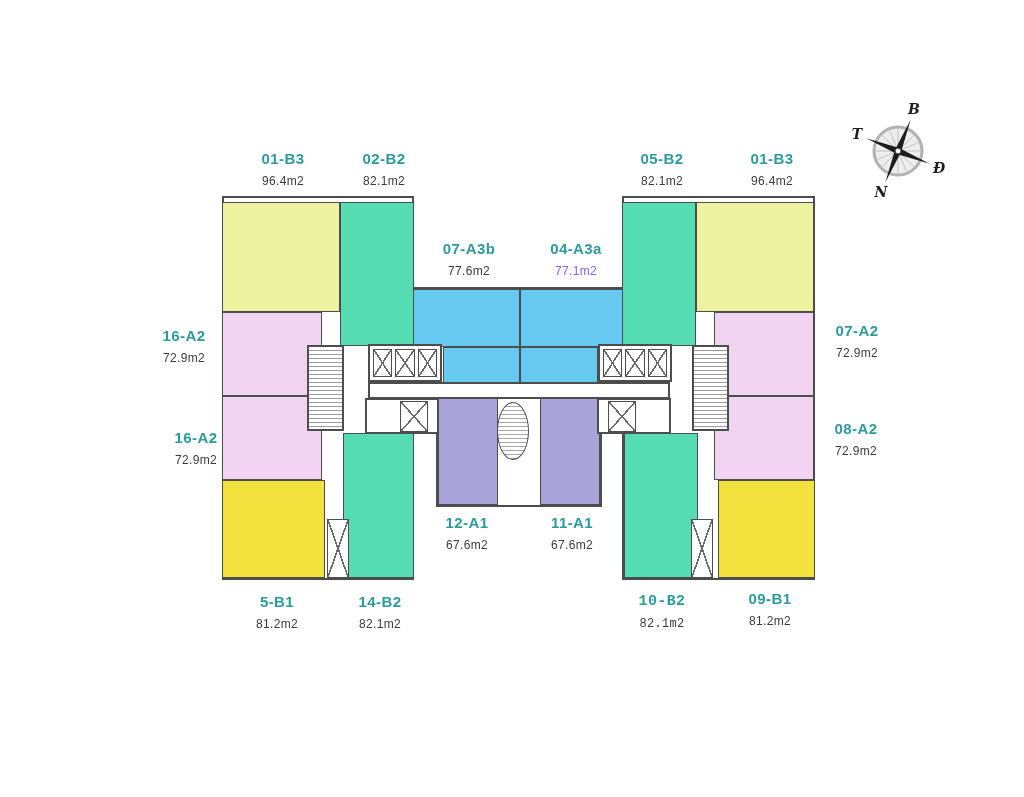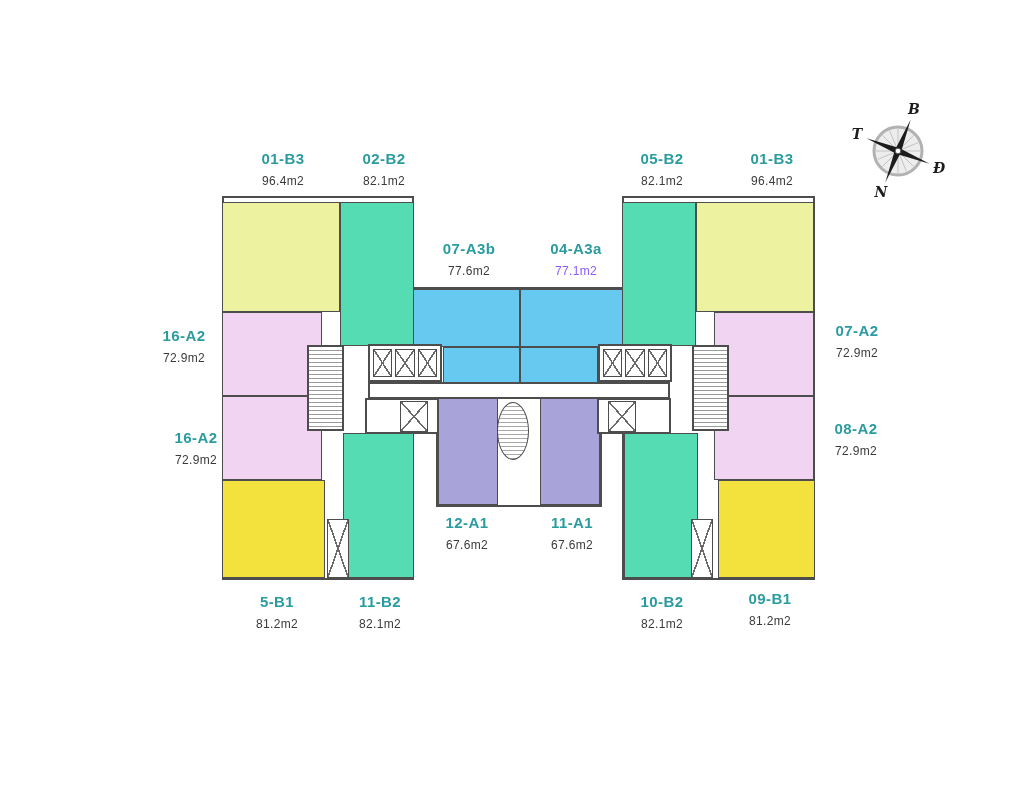--- a/index.html
+++ b/index.html
@@ -128,37 +128,37 @@
       <div class="unit-label" style="left: 856px; top: 420px;">
         <div class="code" style="color: rgb(42, 156, 159);">08-A2</div>
         <div class="area" style="color: rgb(58, 58, 58);">72.9m2</div>
       </div>
       <div class="unit p2" style="position: absolute; left: 718px; top: 480px; width: 97px; height: 98px; background: rgb(243, 226, 62);"></div>
       <div class="unit-label" style="left: 770px; top: 590px;">
         <div class="code" style="color: rgb(42, 156, 159);">09-B1</div>
         <div class="area" style="color: rgb(58, 58, 58);">81.2m2</div>
       </div>
       <div class="unit p0" style="position: absolute; left: 624px; top: 433px; width: 74px; height: 145px; background: rgb(85, 220, 178);"></div>
-      <div class="unit-label" style="left: 662px; top: 593px;">
+      <div class="unit-label" style="left: 662px; top: 593px; font-family: Liberation Mono, monospace;">
         <div class="code" style="color: rgb(42, 156, 159);">10-B2</div>
         <div class="area" style="color: rgb(58, 58, 58);">82.1m2</div>
       </div>
       <div class="unit p1" style="position: absolute; left: 540px; top: 398px; width: 60px; height: 107px; background: rgb(168, 164, 217);"></div>
       <div class="unit-label" style="left: 572px; top: 514px;">
         <div class="code" style="color: rgb(42, 156, 159); text-align: right;">11-A1</div>
         <div class="area" style="color: rgb(58, 58, 58);">67.6m2</div>
       </div>
       <div class="unit p2" style="position: absolute; left: 438px; top: 398px; width: 60px; height: 107px; background: rgb(168, 164, 217);"></div>
       <div class="unit-label" style="left: 467px; top: 514px;">
         <div class="code" style="color: rgb(42, 156, 159);">12-A1</div>
         <div class="area" style="color: rgb(58, 58, 58);">67.6m2</div>
       </div>
       <div class="unit p0" style="position: absolute; left: 343px; top: 433px; width: 71px; height: 145px; background: rgb(85, 220, 178);"></div>
       <div class="unit-label" style="left: 380px; top: 593px;">
-        <div class="code" style="color: rgb(42, 156, 159);">11-B2</div>
+        <div class="code" style="color: rgb(42, 156, 159);">14-B2</div>
         <div class="area" style="color: rgb(58, 58, 58);">82.1m2</div>
       </div>
       <div class="unit p1" style="position: absolute; left: 222px; top: 480px; width: 103px; height: 98px; background: rgb(243, 226, 62);"></div>
       <div class="unit-label" style="left: 277px; top: 593px;">
         <div class="code" style="color: rgb(42, 156, 159);">5-B1</div>
         <div class="area" style="color: rgb(58, 58, 58);">81.2m2</div>
       </div>
       <div class="unit p2" style="position: absolute; left: 222px; top: 396px; width: 100px; height: 84px; background: rgb(241, 211, 242);"></div>
       <div class="unit-label" style="left: 196px; top: 429px;">
         <div class="code" style="color: rgb(42, 156, 159);">16-A2</div>

